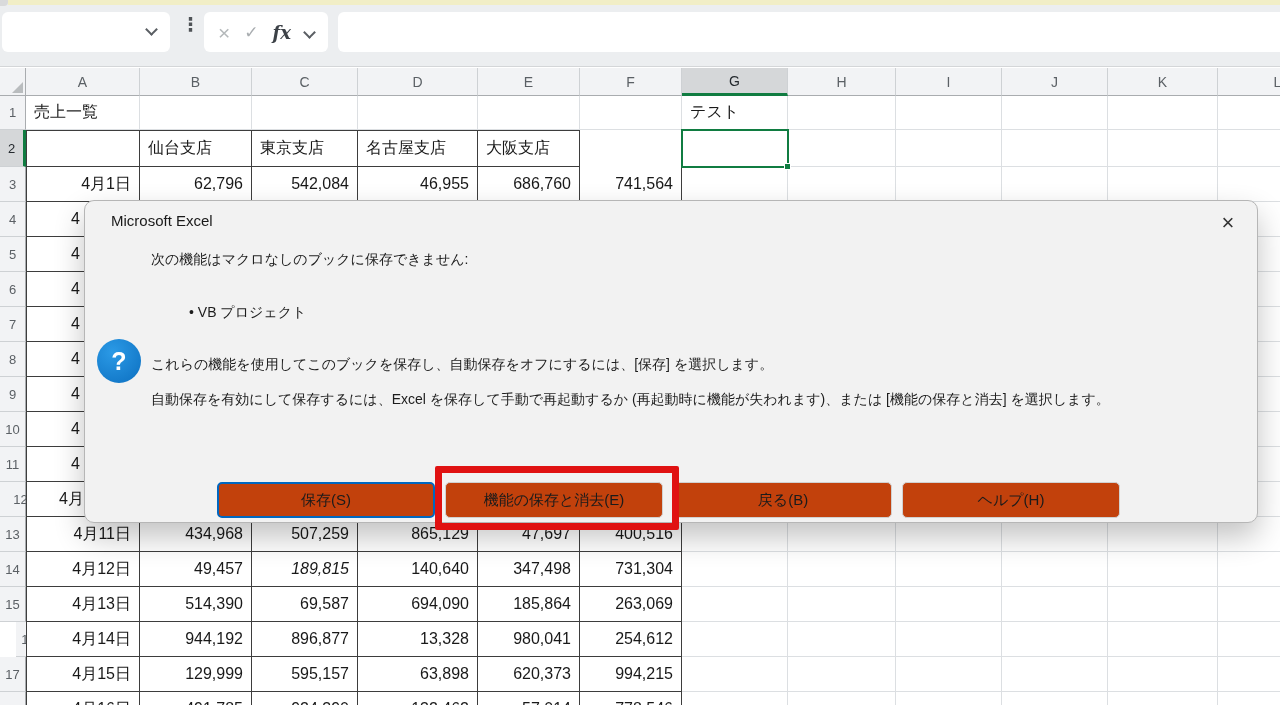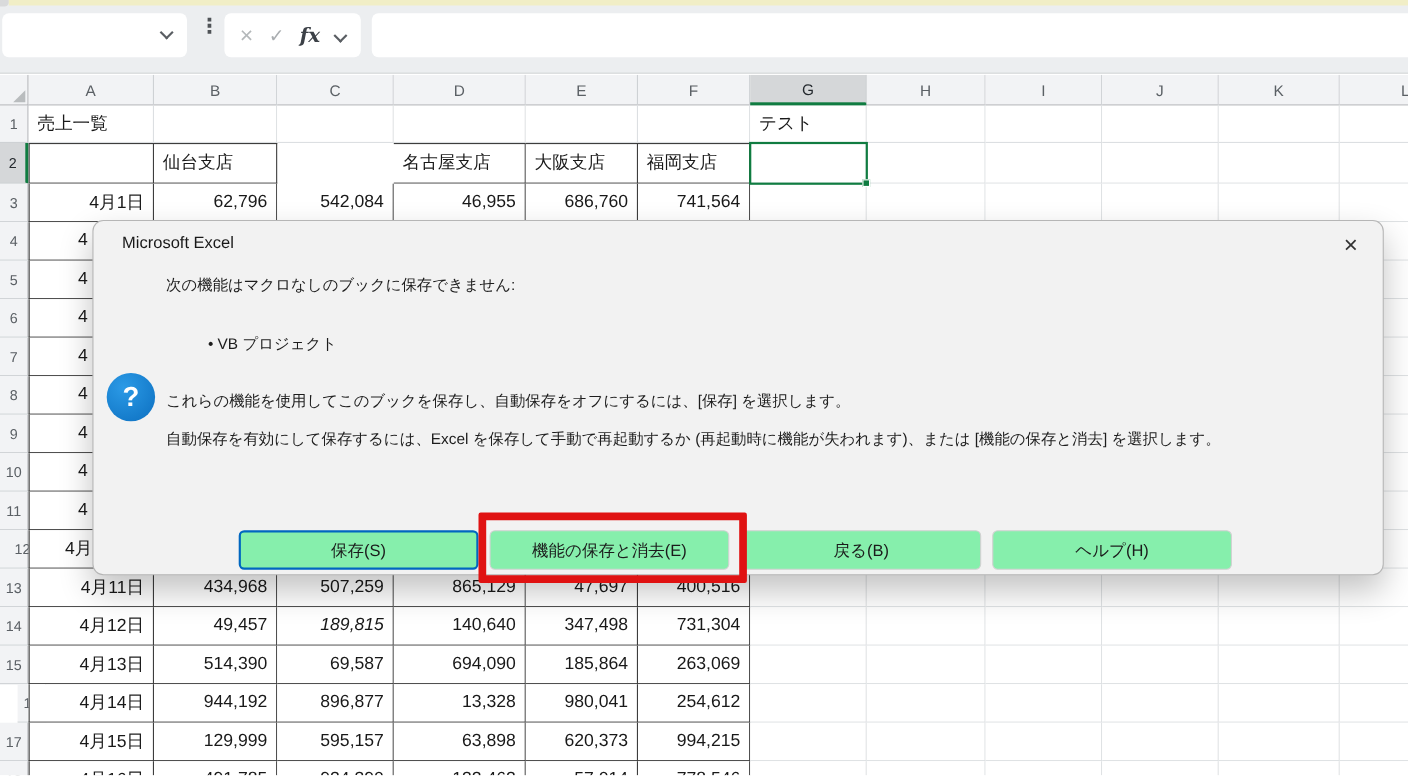--- a/index.html
+++ b/index.html
@@ -60,21 +60,21 @@
     display:flex; align-items:center; justify-content:center; font-size:22px; color:#333; cursor:default; }
   .dlg-icon { position:absolute; left:12px; top:138px; width:44px; height:44px; border-radius:50%;
     background:radial-gradient(circle at 35% 30%, #2b9ae6, #0c6fc0); color:#fff;
     font-size:25px; font-weight:bold; display:flex; align-items:center; justify-content:center; }
   .dlg-line { position:absolute; font-size:14px; color:#1d1d1d; white-space:nowrap; }
   .l0 { left:66px; top:50px; }
   .l1 { left:104px; top:103px; }
   .l2 { left:66px; top:155px; }
   .l3 { left:66px; top:190px; }
   .l4 { left:66px; top:225px; }
-  .dlg-btn { position:absolute; top:281px; width:218px; height:36px; background:#86efac;
+  .dlg-btn { position:absolute; top:281px; width:218px; height:36px; background:#c2410c;
     border:1px solid #d1d1d1; border-radius:5px; font-size:15px; color:#1b1b1b;
     display:flex; align-items:center; justify-content:center; cursor:default; }
   .dlg-btn.default { border:2px solid #0067c0; }
   .b0 { left:132px; } .b1 { left:360px; } .b2 { left:589px; } .b3 { left:817px; }
   
   #red-annot { position:absolute; left:435px; top:466px; width:244px; height:64px;
     border:7px solid #e01212; border-radius:2px; z-index:11; }
 </style>
 </head>
 <body>
@@ -120,23 +120,23 @@
       <div class="cell al" style="left: 580px; top: 28px; width: 102px; height: 34px;"></div>
       <div class="cell al" style="left: 682px; top: 28px; width: 106px; height: 34px;">テスト</div>
       <div class="cell al" style="left: 788px; top: 28px; width: 108px; height: 34px;"></div>
       <div class="cell al" style="left: 896px; top: 28px; width: 106px; height: 34px;"></div>
       <div class="cell al" style="left: 1002px; top: 28px; width: 106px; height: 34px;"></div>
       <div class="cell al" style="left: 1108px; top: 28px; width: 110px; height: 34px;"></div>
       <div class="cell al" style="left: 1218px; top: 28px; width: 120px; height: 34px;"></div>
       <div class="rowhdr sel" style="left: 0px; top: 62px; width: 26px; height: 37px;">2</div>
       <div class="cell al bd bl bt" style="left: 26px; top: 62px; width: 114px; height: 37px;"></div>
       <div class="cell al bd bt" style="left: 140px; top: 62px; width: 112px; height: 37px;">仙台支店</div>
+      <div class="cell al bd bt" style="left: 252px; top: 62px; width: 106px; height: 37px;">東京支店</div>
       <div class="cell al bd bt" style="left: 358px; top: 62px; width: 120px; height: 37px;">名古屋支店</div>
       <div class="cell al bd bt" style="left: 478px; top: 62px; width: 102px; height: 37px;">大阪支店</div>
-      <div class="cell al bd bt" style="left: 580px; top: 62px; width: 102px; height: 37px;">福岡支店</div>
       <div class="cell al" style="left: 682px; top: 62px; width: 106px; height: 37px;"></div>
       <div class="cell al" style="left: 788px; top: 62px; width: 108px; height: 37px;"></div>
       <div class="cell al" style="left: 896px; top: 62px; width: 106px; height: 37px;"></div>
       <div class="cell al" style="left: 1002px; top: 62px; width: 106px; height: 37px;"></div>
       <div class="cell al" style="left: 1108px; top: 62px; width: 110px; height: 37px;"></div>
       <div class="cell al" style="left: 1218px; top: 62px; width: 120px; height: 37px;"></div>
       <div class="rowhdr" style="left: 0px; top: 99px; width: 26px; height: 35px;">3</div>
       <div class="cell ar bd bl" style="left: 26px; top: 99px; width: 114px; height: 35px;">4月1日</div>
       <div class="cell ar bd" style="left: 140px; top: 99px; width: 112px; height: 35px;">62,796</div>
       <div class="cell ar bd" style="left: 252px; top: 99px; width: 106px; height: 35px;">542,084</div>

